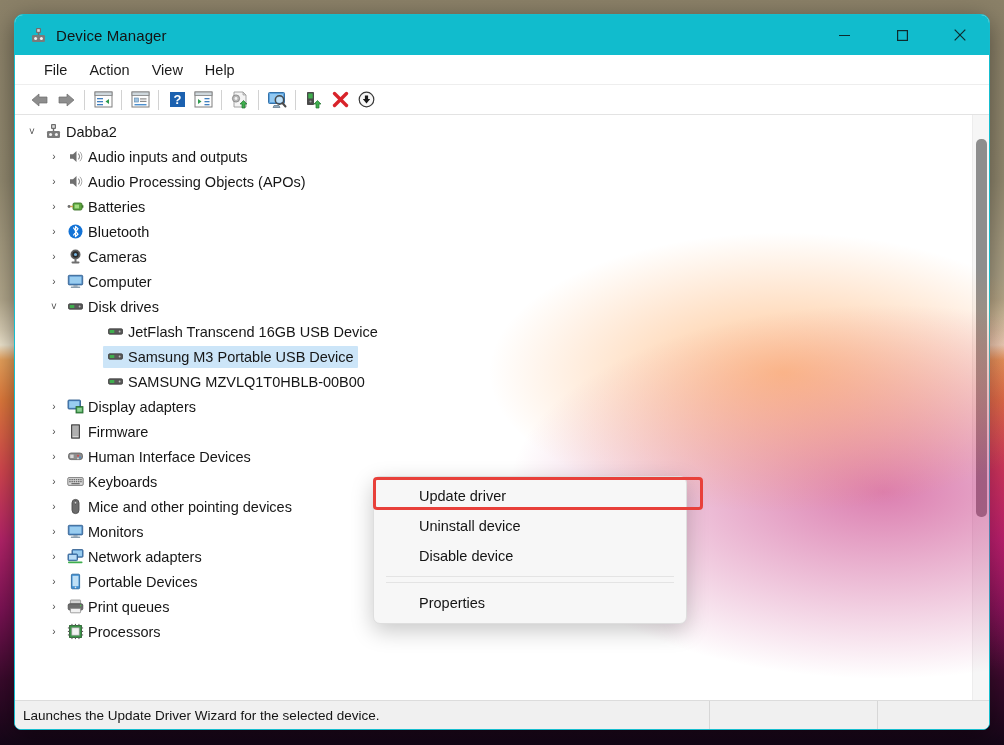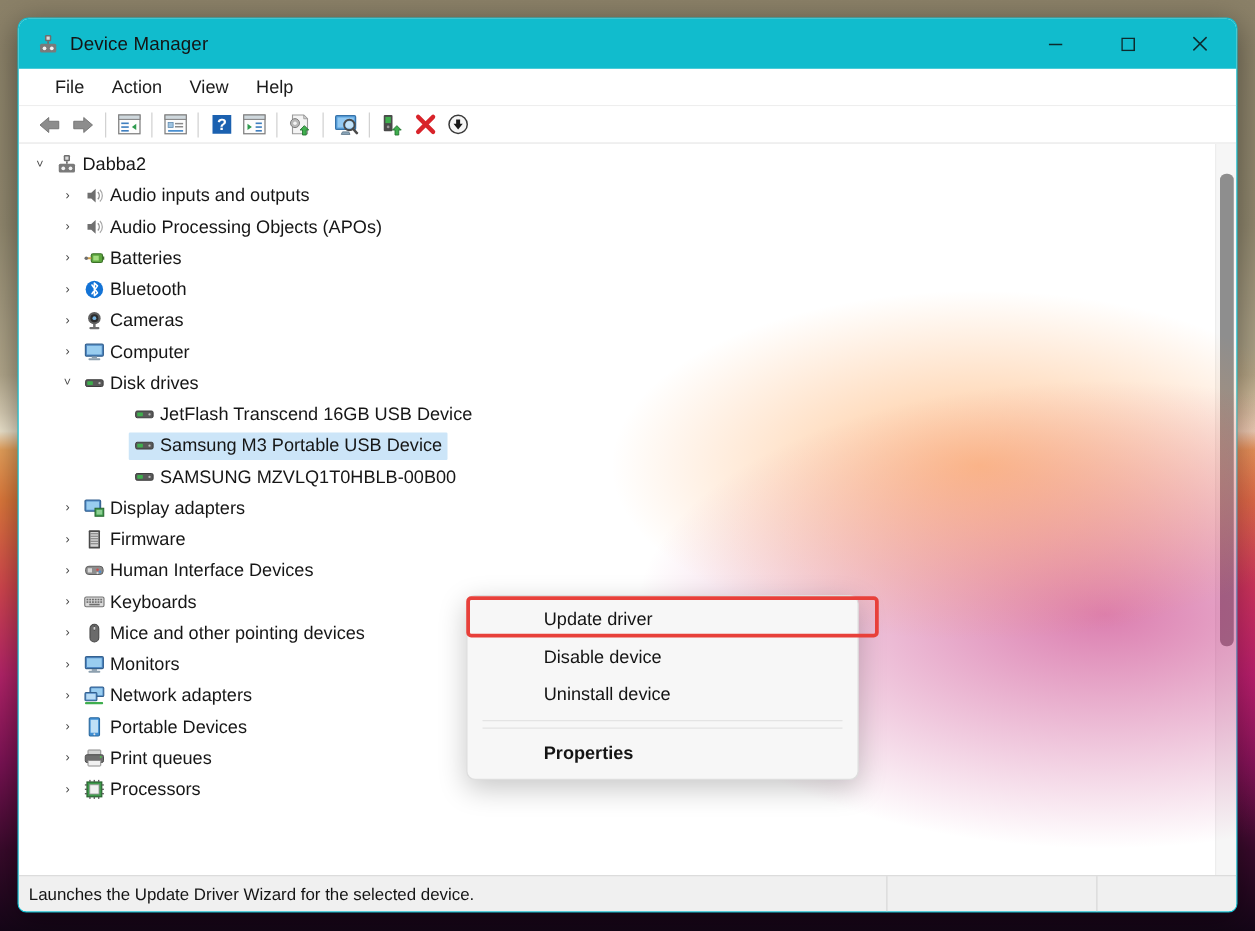--- a/index.html
+++ b/index.html
@@ -200,26 +200,26 @@
     border: 1px solid #dedede;
     border-radius: 7px;
     box-shadow: 0 7px 22px rgba(0,0,0,.22);
     padding: 4px 0 5px 0;
     z-index: 40;
   }
   .ctx-item {
     height: 30px;
     display: flex;
     align-items: center;
-    padding-left: 61px;
+    padding-left: 45px;
     font-size: 14.5px;
     color: #141414;
     position: relative;
   }
-  .ctx-item.bold { font-weight: bold; }
+  .ctx-item.bold { font-weight: normal; }
   .ctx-sep {
     height: 1px;
     background: #e4e4e4;
     margin: 5px 12px;
   }
   #ctx-highlight {
     position: absolute;
     left: -1px;
     top: 0px;
     width: 330px;
@@ -707,22 +707,22 @@
           </div>
         </div>
 
       <div id="scrollbar">
         <div id="scroll-thumb"></div>
       </div>
 
       <div id="ctxmenu">
         <div id="ctx-highlight"></div>
         <div class="ctx-item">Update driver</div>
+        <div class="ctx-item">Uninstall device</div>
         <div class="ctx-item">Disable device</div>
-        <div class="ctx-item">Uninstall device</div>
         <div class="ctx-sep"></div>
         <div class="ctx-sep"></div>
         <div class="ctx-item bold">Properties</div>
       </div>
     </div>
 
     <div id="statusbar">
       <div id="status-text">Launches the Update Driver Wizard for the selected device.</div>
       <div class="status-cell"></div>
       <div class="status-cell last"></div>

